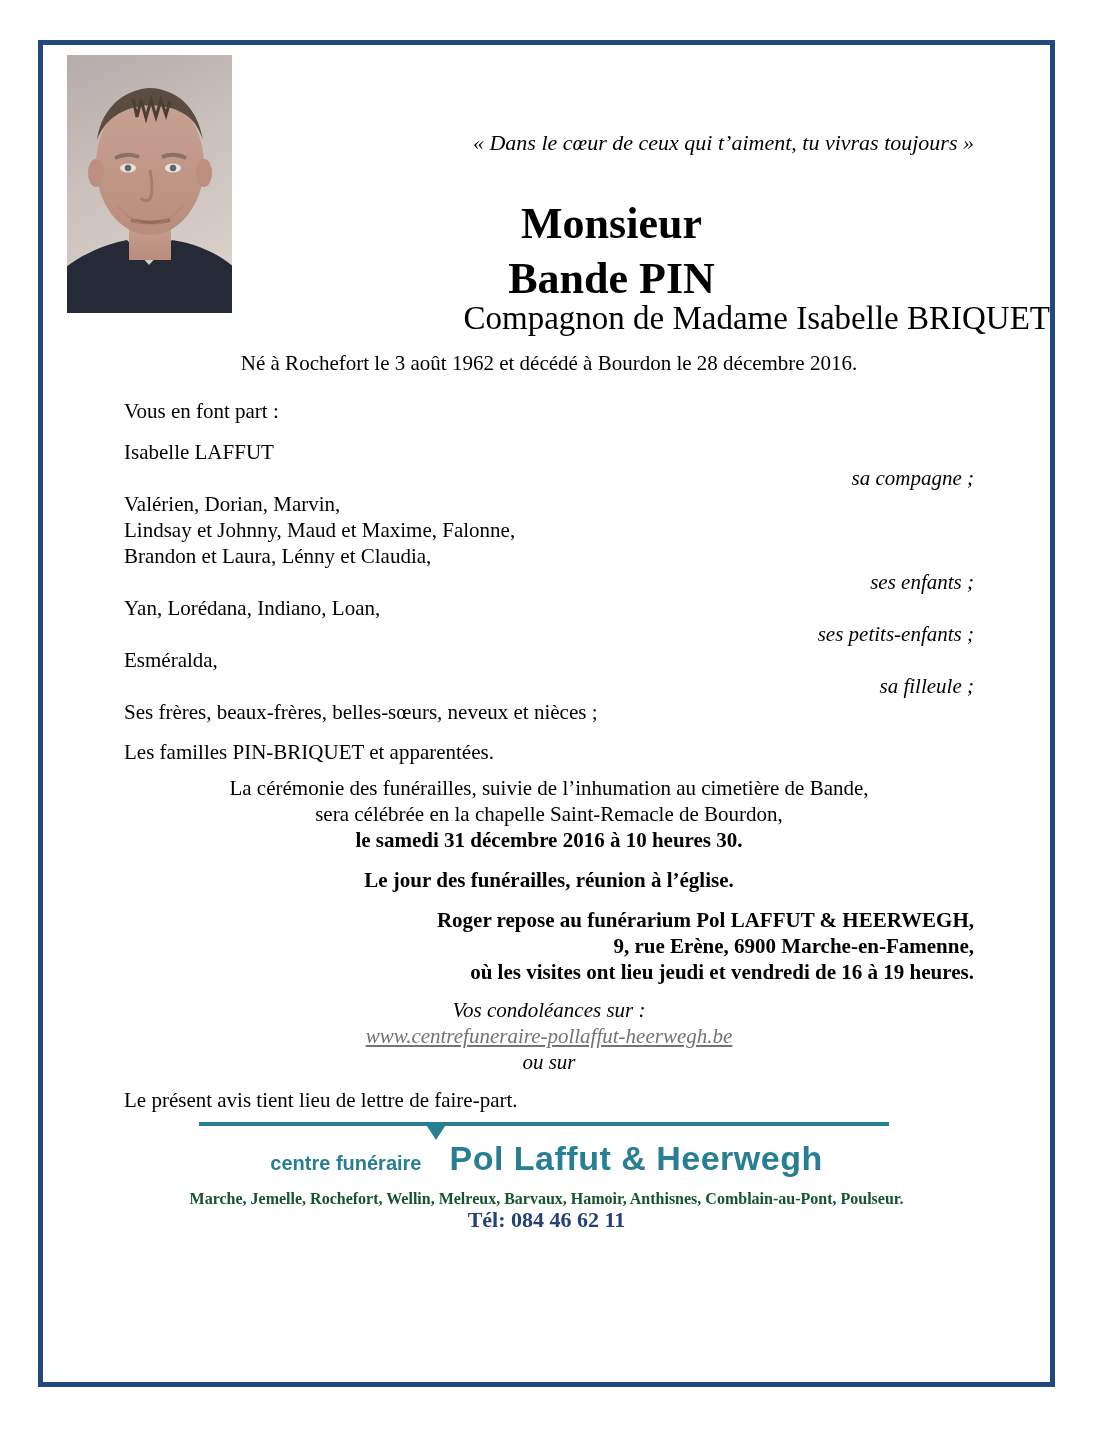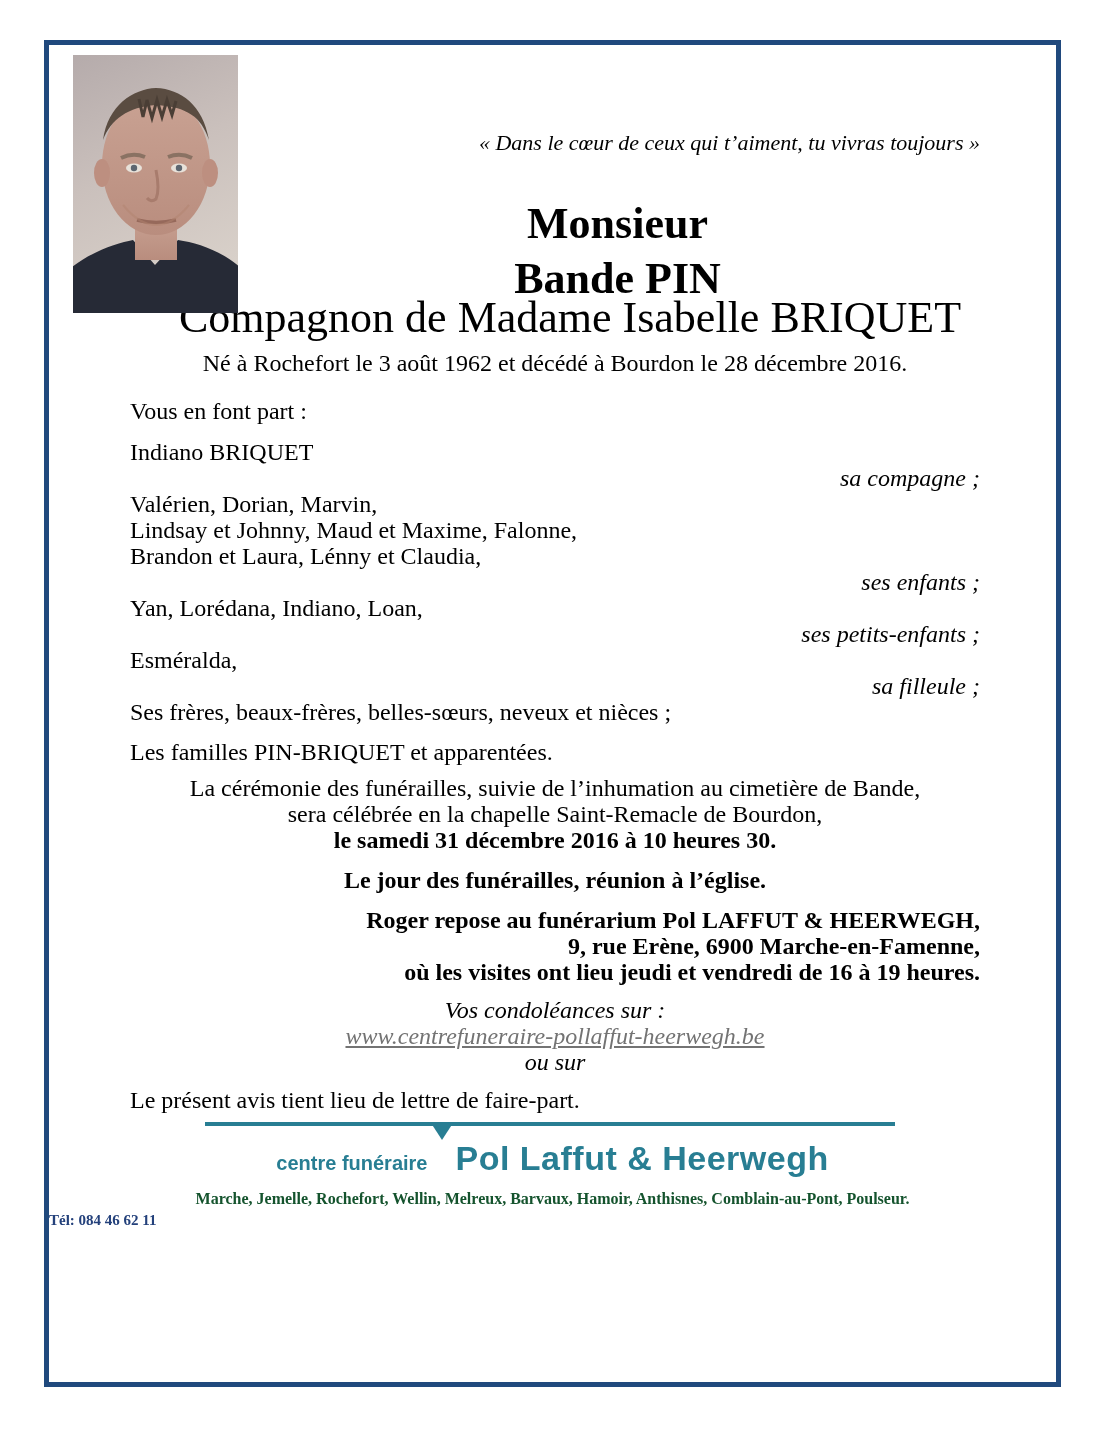--- a/index.html
+++ b/index.html
@@ -2,39 +2,39 @@
 <html><head>
 <meta charset="utf-8">
 <style>
   html,body{margin:0;padding:0;}
   body{
     width:1105px;height:1430px;background:#ffffff;position:relative;
     font-family:"Liberation Serif", serif;color:#000;
     -webkit-font-smoothing:antialiased;
   }
   .box{
-    position:absolute;left:44px;top:40px;width:1017px;height:1347px;
+    position:absolute;left:38px;top:40px;width:1017px;height:1347px;
     box-sizing:border-box;border:5px solid #20497D;background:#fff;
   }
   .photo{
     position:absolute;left:24px;top:10px;width:165px;height:258px;overflow:hidden;
   }
   .header{margin-left:130px;}
   .quote{
     margin-top:85px;padding-right:76px;text-align:right;
     font-style:italic;font-size:22px;line-height:26px;
   }
   .title-main{
     margin-top:40px;text-align:center;font-weight:bold;
     font-size:44px;line-height:55px;
   }
   .subtitle{
-    margin-top:-6px;text-align:left;font-size:44px;line-height:36px;
+    margin-top:-6px;text-align:right;font-size:33px;line-height:36px;
   }
-  .content{padding-left:81px;padding-right:76px;font-size:24px;line-height:26px;}
+  .content{padding-left:81px;padding-right:76px;font-size:21px;line-height:26px;}
   .birth{margin-top:14px;text-align:center;}
   .intro{margin-top:22px;}
   .family{margin-top:15px;}
   .family .names{text-align:left;}
   .family .relation{text-align:right;font-style:italic;}
   .families-line{margin-top:14px;}
   .ceremony{margin-top:10px;text-align:center;}
   .ceremony .bold, .meeting, .repose{font-weight:bold;}
   .meeting{margin-top:14px;text-align:center;}
   .repose{margin-top:14px;text-align:right;}
@@ -54,21 +54,21 @@
   .logo-name{font-size:34px;font-weight:bold;letter-spacing:0.5px;}
   .logo-triangle{
     width:0;height:0;border-left:11px solid transparent;border-right:11px solid transparent;
     border-top:17px solid #287E93;position:relative;top:-30px;margin-right:2px;margin-left:-6px;
   }
   .cities{
     margin-top:2px;text-align:center;font-weight:bold;font-size:16px;line-height:20px;
     color:#14532d;
   }
   .tel{
-    text-align:left;font-weight:bold;font-size:15px;line-height:22px;color:#24417B;
+    text-align:center;font-weight:bold;font-size:22px;line-height:22px;color:#24417B;
   }
 </style>
 </head>
 <body>
 
 <div class="box">
 
   <div class="photo">
     <svg width="165" height="258" viewBox="0 0 165 258">
       <defs>
@@ -119,21 +119,21 @@
       <div>Bande PIN</div>
     </div>
     <div class="subtitle">Compagnon de Madame Isabelle BRIQUET</div>
   </div>
 
   <div class="content">
     <div class="birth">Né à Rochefort le 3 août 1962 et décédé à Bourdon le 28 décembre 2016.</div>
     <div class="intro">Vous en font part :</div>
 
     <div class="family">
-      <div class="names">Indiano BRIQUET</div>
+      <div class="names">Isabelle LAFFUT</div>
       <div class="relation">sa compagne ;</div>
       <div class="names">Valérien, Dorian, Marvin,</div>
       <div class="names">Lindsay et Johnny, Maud et Maxime, Falonne,</div>
       <div class="names">Brandon et Laura, Lénny et Claudia,</div>
       <div class="relation">ses enfants ;</div>
       <div class="names">Yan, Lorédana, Indiano, Loan,</div>
       <div class="relation">ses petits-enfants ;</div>
       <div class="names">Esméralda,</div>
       <div class="relation">sa filleule ;</div>
       <div class="names">Ses frères, beaux-frères, belles-sœurs, neveux et nièces ;</div>

